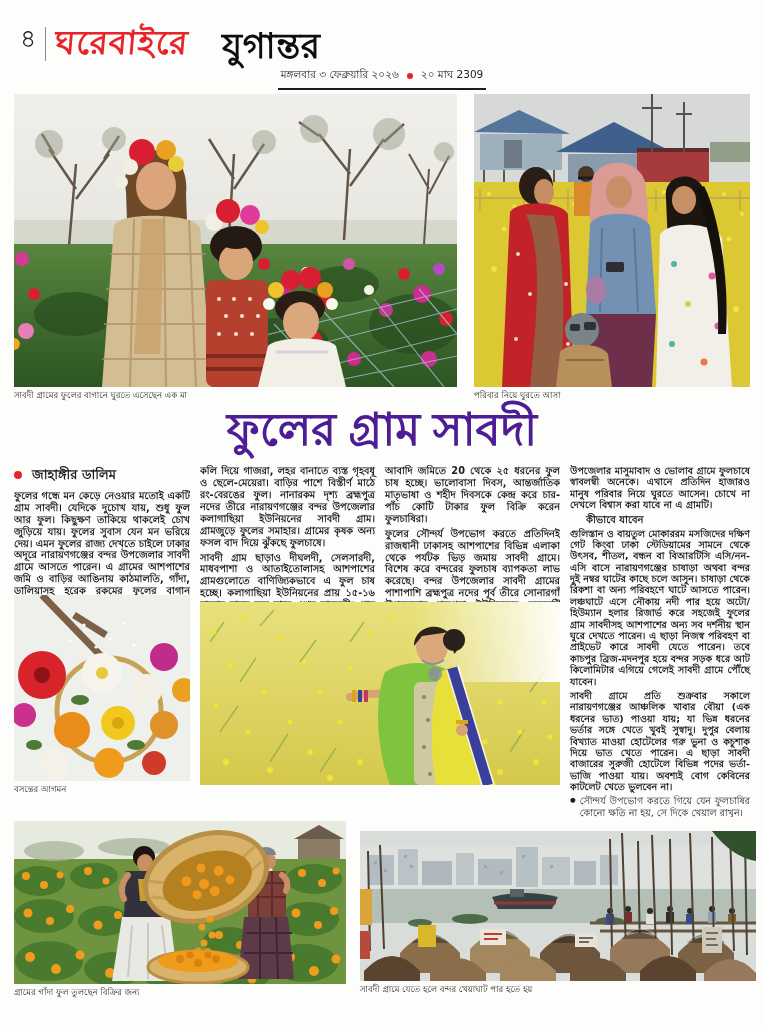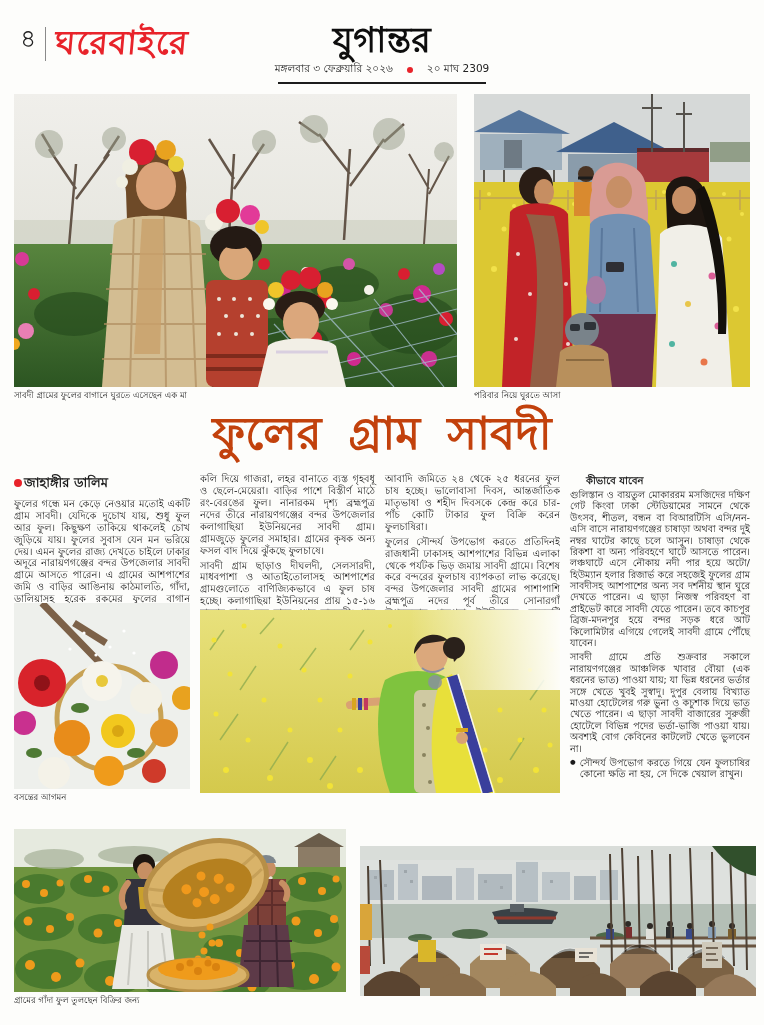--- a/index.html
+++ b/index.html
@@ -7,45 +7,45 @@
        font-family:"DejaVu Sans",sans-serif;color:#1b1b1b;}
   .page{position:relative;width:764px;height:1025px;background:#fdfdfb;}
 
   
   .header{position:relative;height:92px;}
   .folio{position:absolute;left:20px;top:26px;display:flex;align-items:flex-start;gap:9px;}
   .page-num{font-size:25px;line-height:1;color:#222;font-family:"DejaVu Serif",serif;}
   .folio-bar{width:1px;height:34px;background:#8a8a8a;margin-top:1px;}
   .section-name{font-size:33px;line-height:1;font-weight:bold;color:#e8232a;
       transform:skewX(-5deg);letter-spacing:1px;font-family:"DejaVu Serif",serif;}
-  .masthead-wrap{position:absolute;left:50%;top:22px;transform:translateX(-50%);text-align:center;width:320px;}
+  .masthead-wrap{position:absolute;left:50%;top:28px;transform:translateX(-50%);width:320px;}
   .masthead{font-size:35px;line-height:1;font-weight:900;color:#0d0d0d;
       font-family:"DejaVu Serif",serif;letter-spacing:0.5px;}
-  .dateline{margin-top:4px;display:flex;justify-content:center;align-items:center;gap:14px;
+  .dateline{margin-top:4px;display:flex;justify-content:center;align-items:center;gap:8px;
       font-size:10.5px;color:#222;}
   .date-dot{width:6px;height:6px;border-radius:50%;background:#e8232a;flex:0 0 auto;}
   .header-rule{width:208px;height:2px;background:#1c1c1c;margin:4px auto 0;}
 
   
   .top-photos{display:flex;justify-content:space-between;padding:0 14px;margin-top:2px;}
   .photo-frame{position:relative;}
   .photo-frame svg{display:block;}
   .photo-caption{font-size:8.5px;color:#222;margin-top:3px;line-height:1.2;}
 
   
-  .headline{margin-top:12px;text-align:center;font-size:45px;line-height:1.15;font-weight:700;
-      color:#c2410c;font-family:Liberation Mono, monospace;}
+  .headline{margin-top:4px;text-align:center;font-size:45px;line-height:1.15;font-weight:700;
+      color:#4c1d95;font-family:Liberation Sans, sans-serif;}
   
   .body-grid{display:flex;gap:10px;padding:0 14px;margin-top:9px;height:352px;overflow:hidden;}
   .bcol{font-size:9.8px;line-height:1.22;text-align:justify;color:#1b1b1b;}
-  .bcol p{margin:0 0 3px 0;}
+  .bcol p{margin:0 0 3px 0;font-weight:bold;}
   .col1{flex:0 0 176px;width:176px;}
   .col23{flex:0 0 360px;width:360px;}
   .col4{flex:0 0 180px;width:180px;font-size:9.5px;line-height:1.2;}
-  .byline{display:flex;align-items:center;gap:2px;font-weight:bold;font-size:13px;margin:2px 0 7px 0;}
+  .byline{display:flex;align-items:center;gap:10px;font-weight:bold;font-size:13px;margin:2px 0 7px 0;}
   .byline-dot{width:8px;height:8px;border-radius:50%;background:#e8232a;flex:0 0 auto;}
   .col1-text{height:105px;overflow:hidden;}
   .col23-text{display:flex;gap:10px;height:137px;overflow:hidden;}
   .col23-text > div{flex:1;}
   .subhead{font-weight:bold;font-size:10px;margin:2px 16px;}
   .tips{margin:2px 0 0 0;padding:0;list-style:none;}
   .tips li{display:flex;gap:4px;margin-bottom:2px;}
   .tip-bullet{font-size:6.5px;line-height:11px;flex:0 0 auto;}
   .mid-photo{margin-top:0;}
 
@@ -331,21 +331,21 @@
       </div>
     </div>
 
     <div class="bcol col23">
       <div class="col23-text">
         <div>
           <p>কলি দিয়ে গাজরা, লহর বানাতে ব্যস্ত গৃহবধূ ও ছেলে-মেয়েরা। বাড়ির পাশে বিস্তীর্ণ মাঠে রং-বেরঙের ফুল। নানারকম দৃশ্য ব্রহ্মপুত্র নদের তীরে নারায়ণগঞ্জের বন্দর উপজেলার কলাগাছিয়া ইউনিয়নের সাবদী গ্রাম। গ্রামজুড়ে ফুলের সমাহার। গ্রামের কৃষক অন্য ফসল বাদ দিয়ে ঝুঁকছে ফুলচাষে।</p>
           <p>সাবদী গ্রাম ছাড়াও দীঘলদী, সেলসারদী, মাধবপাশা ও আতাইতোলাসহ আশপাশের গ্রামগুলোতে বাণিজ্যিকভাবে এ ফুল চাষ হচ্ছে। কলাগাছিয়া ইউনিয়নের প্রায় ১৫-১৬ হাজার মানুষ ফুল চাষে এখন স্বাবলম্বী। প্রায় দেড়শ হেক্টর</p>
         </div>
         <div>
-          <p>আবাদি জমিতে ২৪ থেকে ২৫ ধরনের ফুল চাষ হচ্ছে। ভালোবাসা দিবস, আন্তর্জাতিক মাতৃভাষা ও শহীদ দিবসকে কেন্দ্র করে চার-পাঁচ কোটি টাকার ফুল বিক্রি করেন ফুলচাষিরা।</p>
+          <p>আবাদি জমিতে 20 থেকে ২৫ ধরনের ফুল চাষ হচ্ছে। ভালোবাসা দিবস, আন্তর্জাতিক মাতৃভাষা ও শহীদ দিবসকে কেন্দ্র করে চার-পাঁচ কোটি টাকার ফুল বিক্রি করেন ফুলচাষিরা।</p>
           <p>ফুলের সৌন্দর্য উপভোগ করতে প্রতিদিনই রাজধানী ঢাকাসহ আশপাশের বিভিন্ন এলাকা থেকে পর্যটক ভিড় জমায় সাবদী গ্রামে। বিশেষ করে বন্দরের ফুলচাষ ব্যাপকতা লাভ করেছে। বন্দর উপজেলার সাবদী গ্রামের পাশাপাশি ব্রহ্মপুত্র নদের পূর্ব তীরে সোনারগাঁ উপজেলার শম্ভুপুরা ইউনিয়নের কয়েকটি গ্রামে এবং রূপগঞ্জ</p>
         </div>
       </div>
       <div class="mid-photo photo-frame">
         <svg width="360" height="183" viewBox="0 0 360 183" preserveAspectRatio="none">
           <defs>
             <linearGradient id="fieldD" x1="0" y1="0" x2="0" y2="1">
               <stop offset="0" stop-color="#e8e17c"></stop>
                 <stop offset="1" stop-color="#d4c94c"></stop>
             </linearGradient>
@@ -414,20 +414,21 @@
             <circle cx="254" cy="38" r="11" fill="#2a211b"></circle>
             <path d="M222,58 Q232,66 244,58" stroke="#8a8fa3" stroke-width="2" fill="none"></path>
             <circle cx="262" cy="128" r="6" fill="#d9a273"></circle>
             <rect x="256" y="118" width="12" height="4" fill="#d9a51f"></rect>
           </g>
         </svg>
       </div>
     </div>
 
     <div class="bcol col4">
+      <p>উপজেলার মাসুমাবাদ ও ভোলাব গ্রামে ফুলচাষে স্বাবলম্বী অনেকে। এখানে প্রতিদিন হাজারও মানুষ পরিবার নিয়ে ঘুরতে আসেন। চোখে না দেখলে বিশ্বাস করা যাবে না এ গ্রামটি।</p>
       <div class="subhead">কীভাবে যাবেন</div>
       <p>গুলিস্তান ও বায়তুল মোকাররম মসজিদের দক্ষিণ গেট কিংবা ঢাকা স্টেডিয়ামের সামনে থেকে উৎসব, শীতল, বন্ধন বা বিআরটিসি এসি/নন-এসি বাসে নারায়ণগঞ্জের চাষাড়া অথবা বন্দর দুই নম্বর ঘাটের কাছে চলে আসুন। চাষাড়া থেকে রিকশা বা অন্য পরিবহণে ঘাটে আসতে পারেন। লঞ্চঘাটে এসে নৌকায় নদী পার হয়ে অটো/হিউম্যান হলার রিজার্ভ করে সহজেই ফুলের গ্রাম সাবদীসহ আশপাশের অন্য সব দর্শনীয় স্থান ঘুরে দেখতে পারেন। এ ছাড়া নিজস্ব পরিবহণ বা প্রাইভেট কারে সাবদী যেতে পারেন। তবে কাচপুর ব্রিজ-মদনপুর হয়ে বন্দর সড়ক ধরে আট কিলোমিটার এগিয়ে গেলেই সাবদী গ্রামে পৌঁছে যাবেন।</p>
       <p>সাবদী গ্রামে প্রতি শুক্রবার সকালে নারায়ণগঞ্জের আঞ্চলিক খাবার বৌয়া (এক ধরনের ভাত) পাওয়া যায়; যা ভিন্ন ধরনের ভর্তার সঙ্গে খেতে খুবই সুস্বাদু। দুপুর বেলায় বিখ্যাত মাওয়া হোটেলের গরু ভুনা ও কচুশাক দিয়ে ভাত খেতে পারেন। এ ছাড়া সাবদী বাজারের সুরুজী হোটেলে বিভিন্ন পদের ভর্তা-ভাজি পাওয়া যায়। অবশ্যই বোগ কেবিনের কাটলেট খেতে ভুলবেন না।</p>
       <ul class="tips">
         <li>
           <span class="tip-bullet">●</span>
           <span>সৌন্দর্য উপভোগ করতে গিয়ে যেন ফুলচাষির কোনো ক্ষতি না হয়, সে দিকে খেয়াল রাখুন।</span>
         </li>
 
       </ul>
@@ -631,16 +632,17 @@
           <rect x="58" y="94" width="18" height="22" fill="#d9b62a"></rect>
           <rect x="215" y="102" width="22" height="14" fill="#e8e2d6"></rect>
           <path d="M219,107 L233,107 M219,111 L229,111" stroke="#444" stroke-width="1.5"></path>
           <rect x="342" y="96" width="20" height="26" fill="#cfc9ba"></rect>
           <path d="M346,102 L358,102 M346,108 L356,108 M346,114 L358,114" stroke="#5a4a3a" stroke-width="1.5"></path>
           <rect x="0" y="58" width="12" height="36" fill="#d9a53a"></rect>
           <rect x="0" y="100" width="10" height="28" fill="#b84a3a"></rect>
         </g>
         <path d="M352,0 L396,0 L396,30 Q372,26 352,0 Z" fill="#31502c"></path>
       </svg>
+      <div class="photo-caption">সাবদী গ্রামে যেতে হলে বন্দর খেয়াঘাট পার হতে হয়</div>
     </div>
   </div>
 
 </div>
 
 </body></html>

